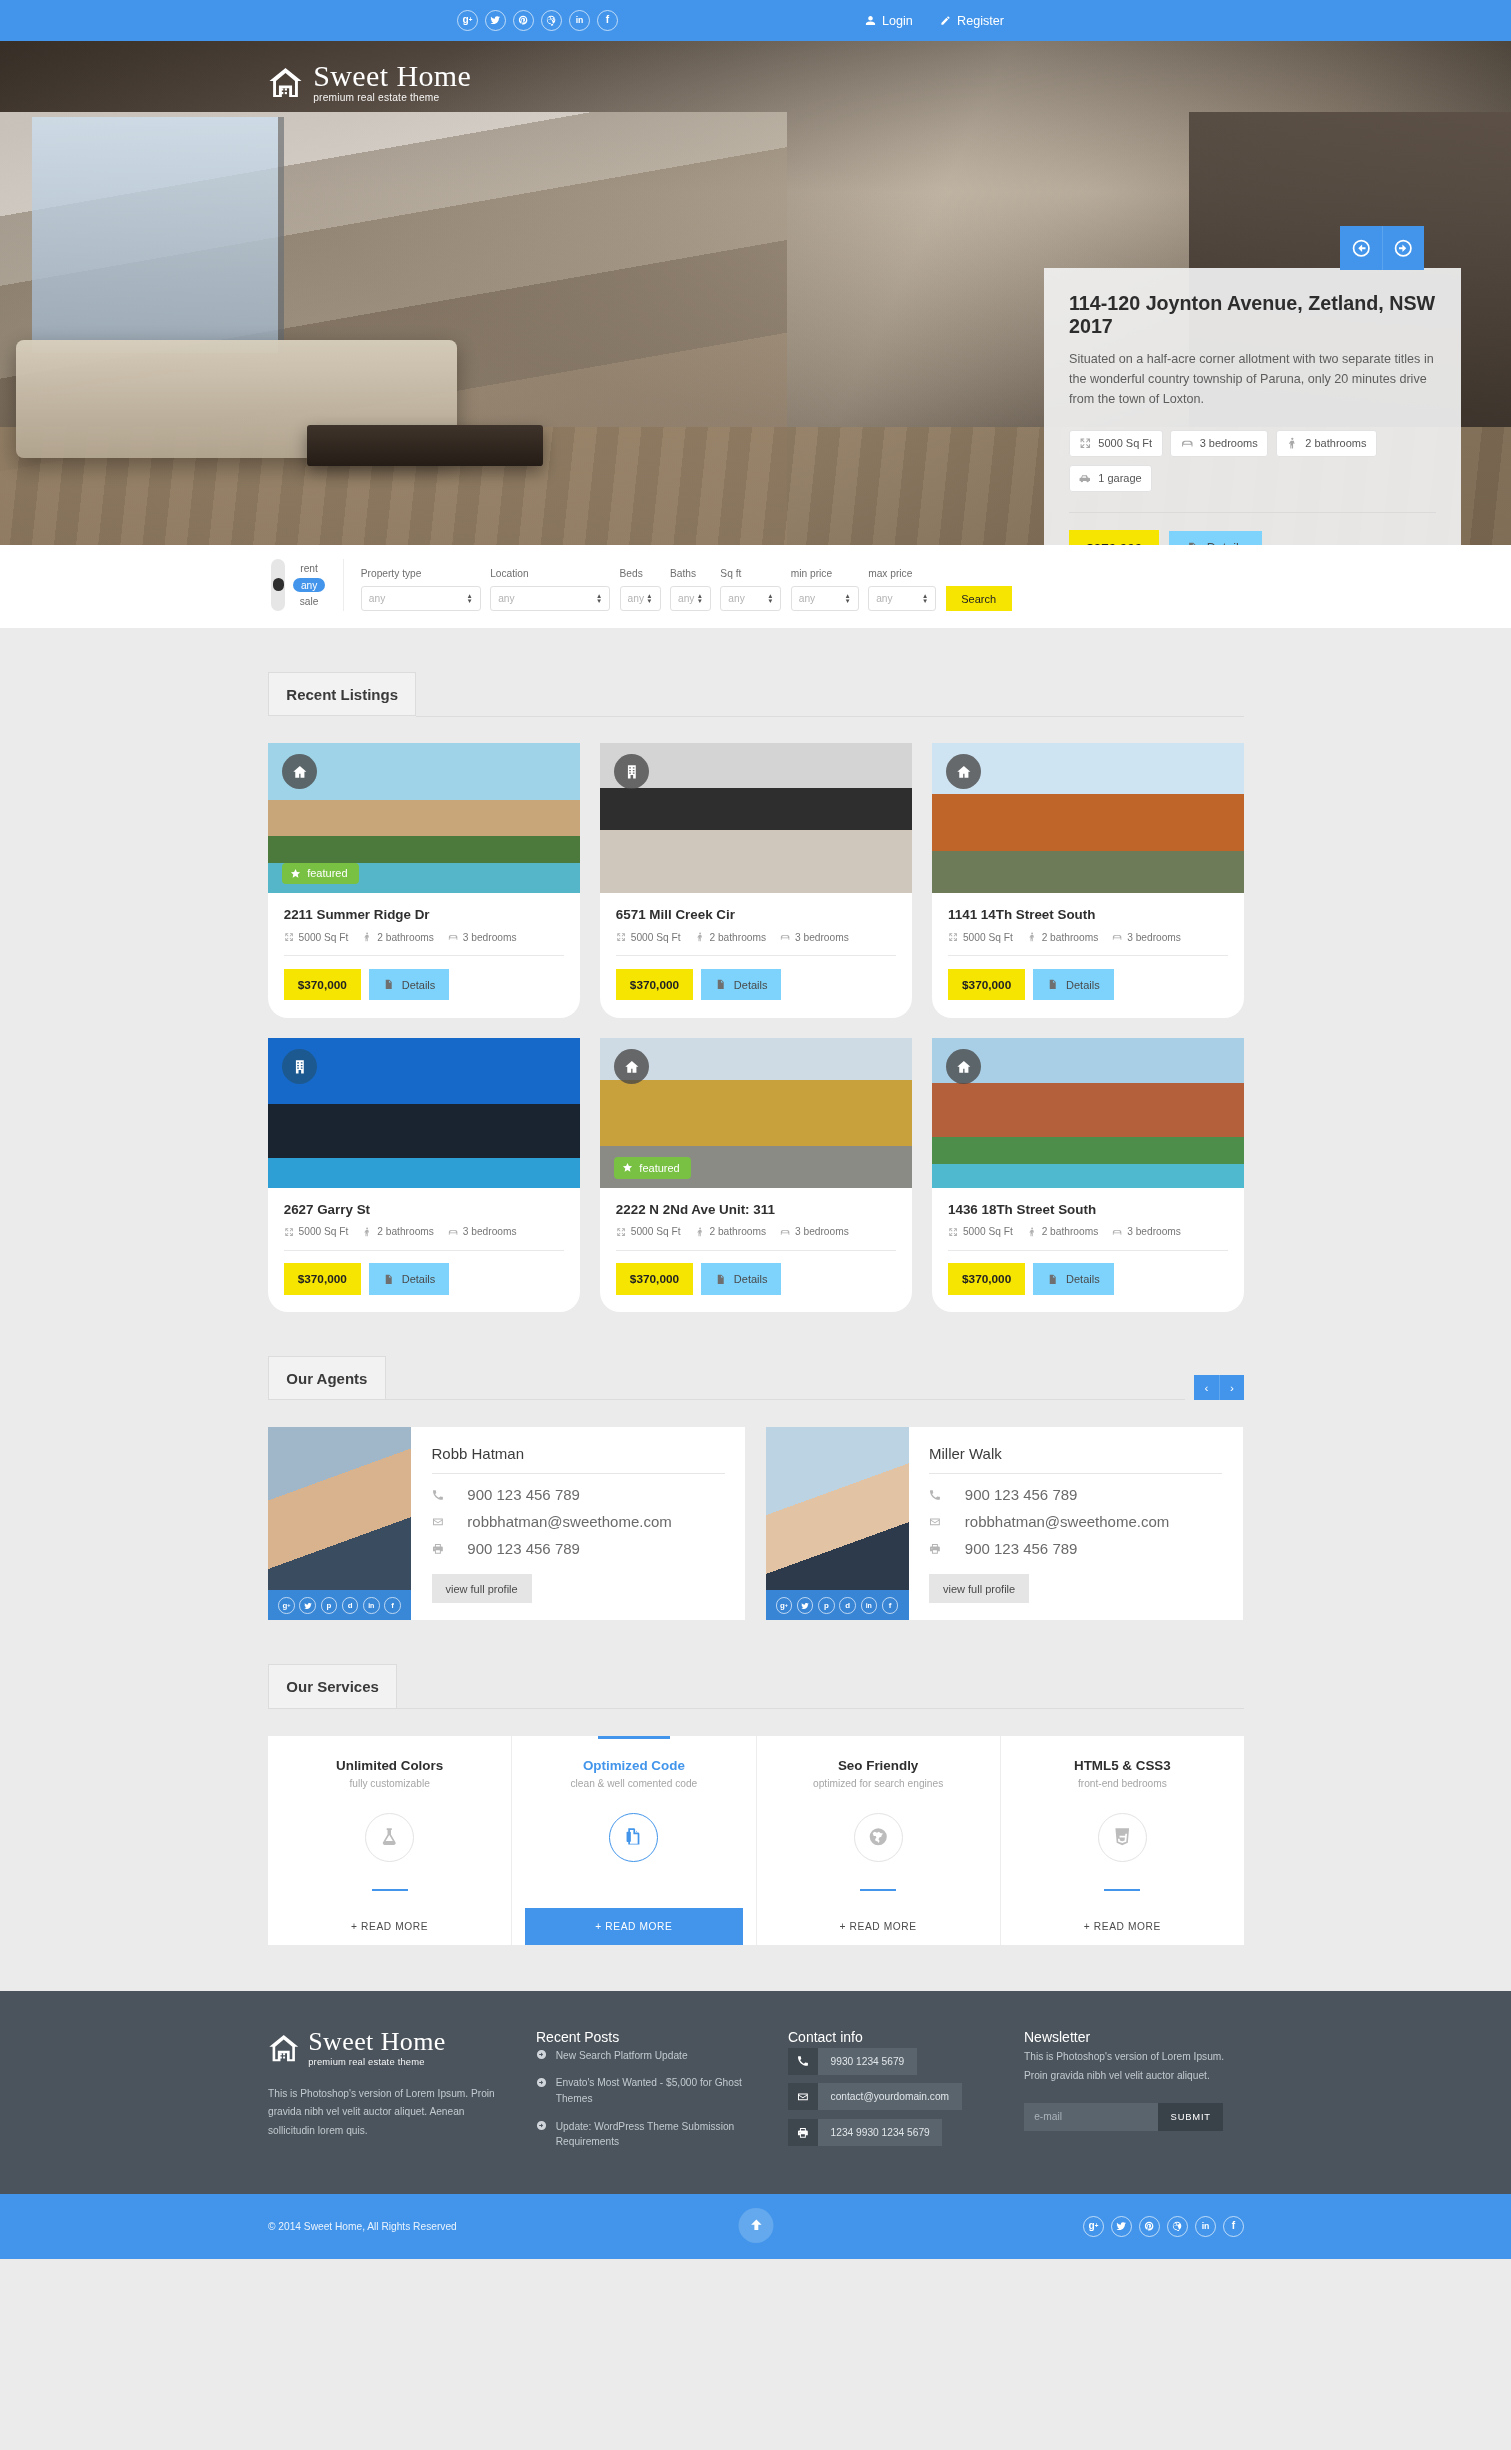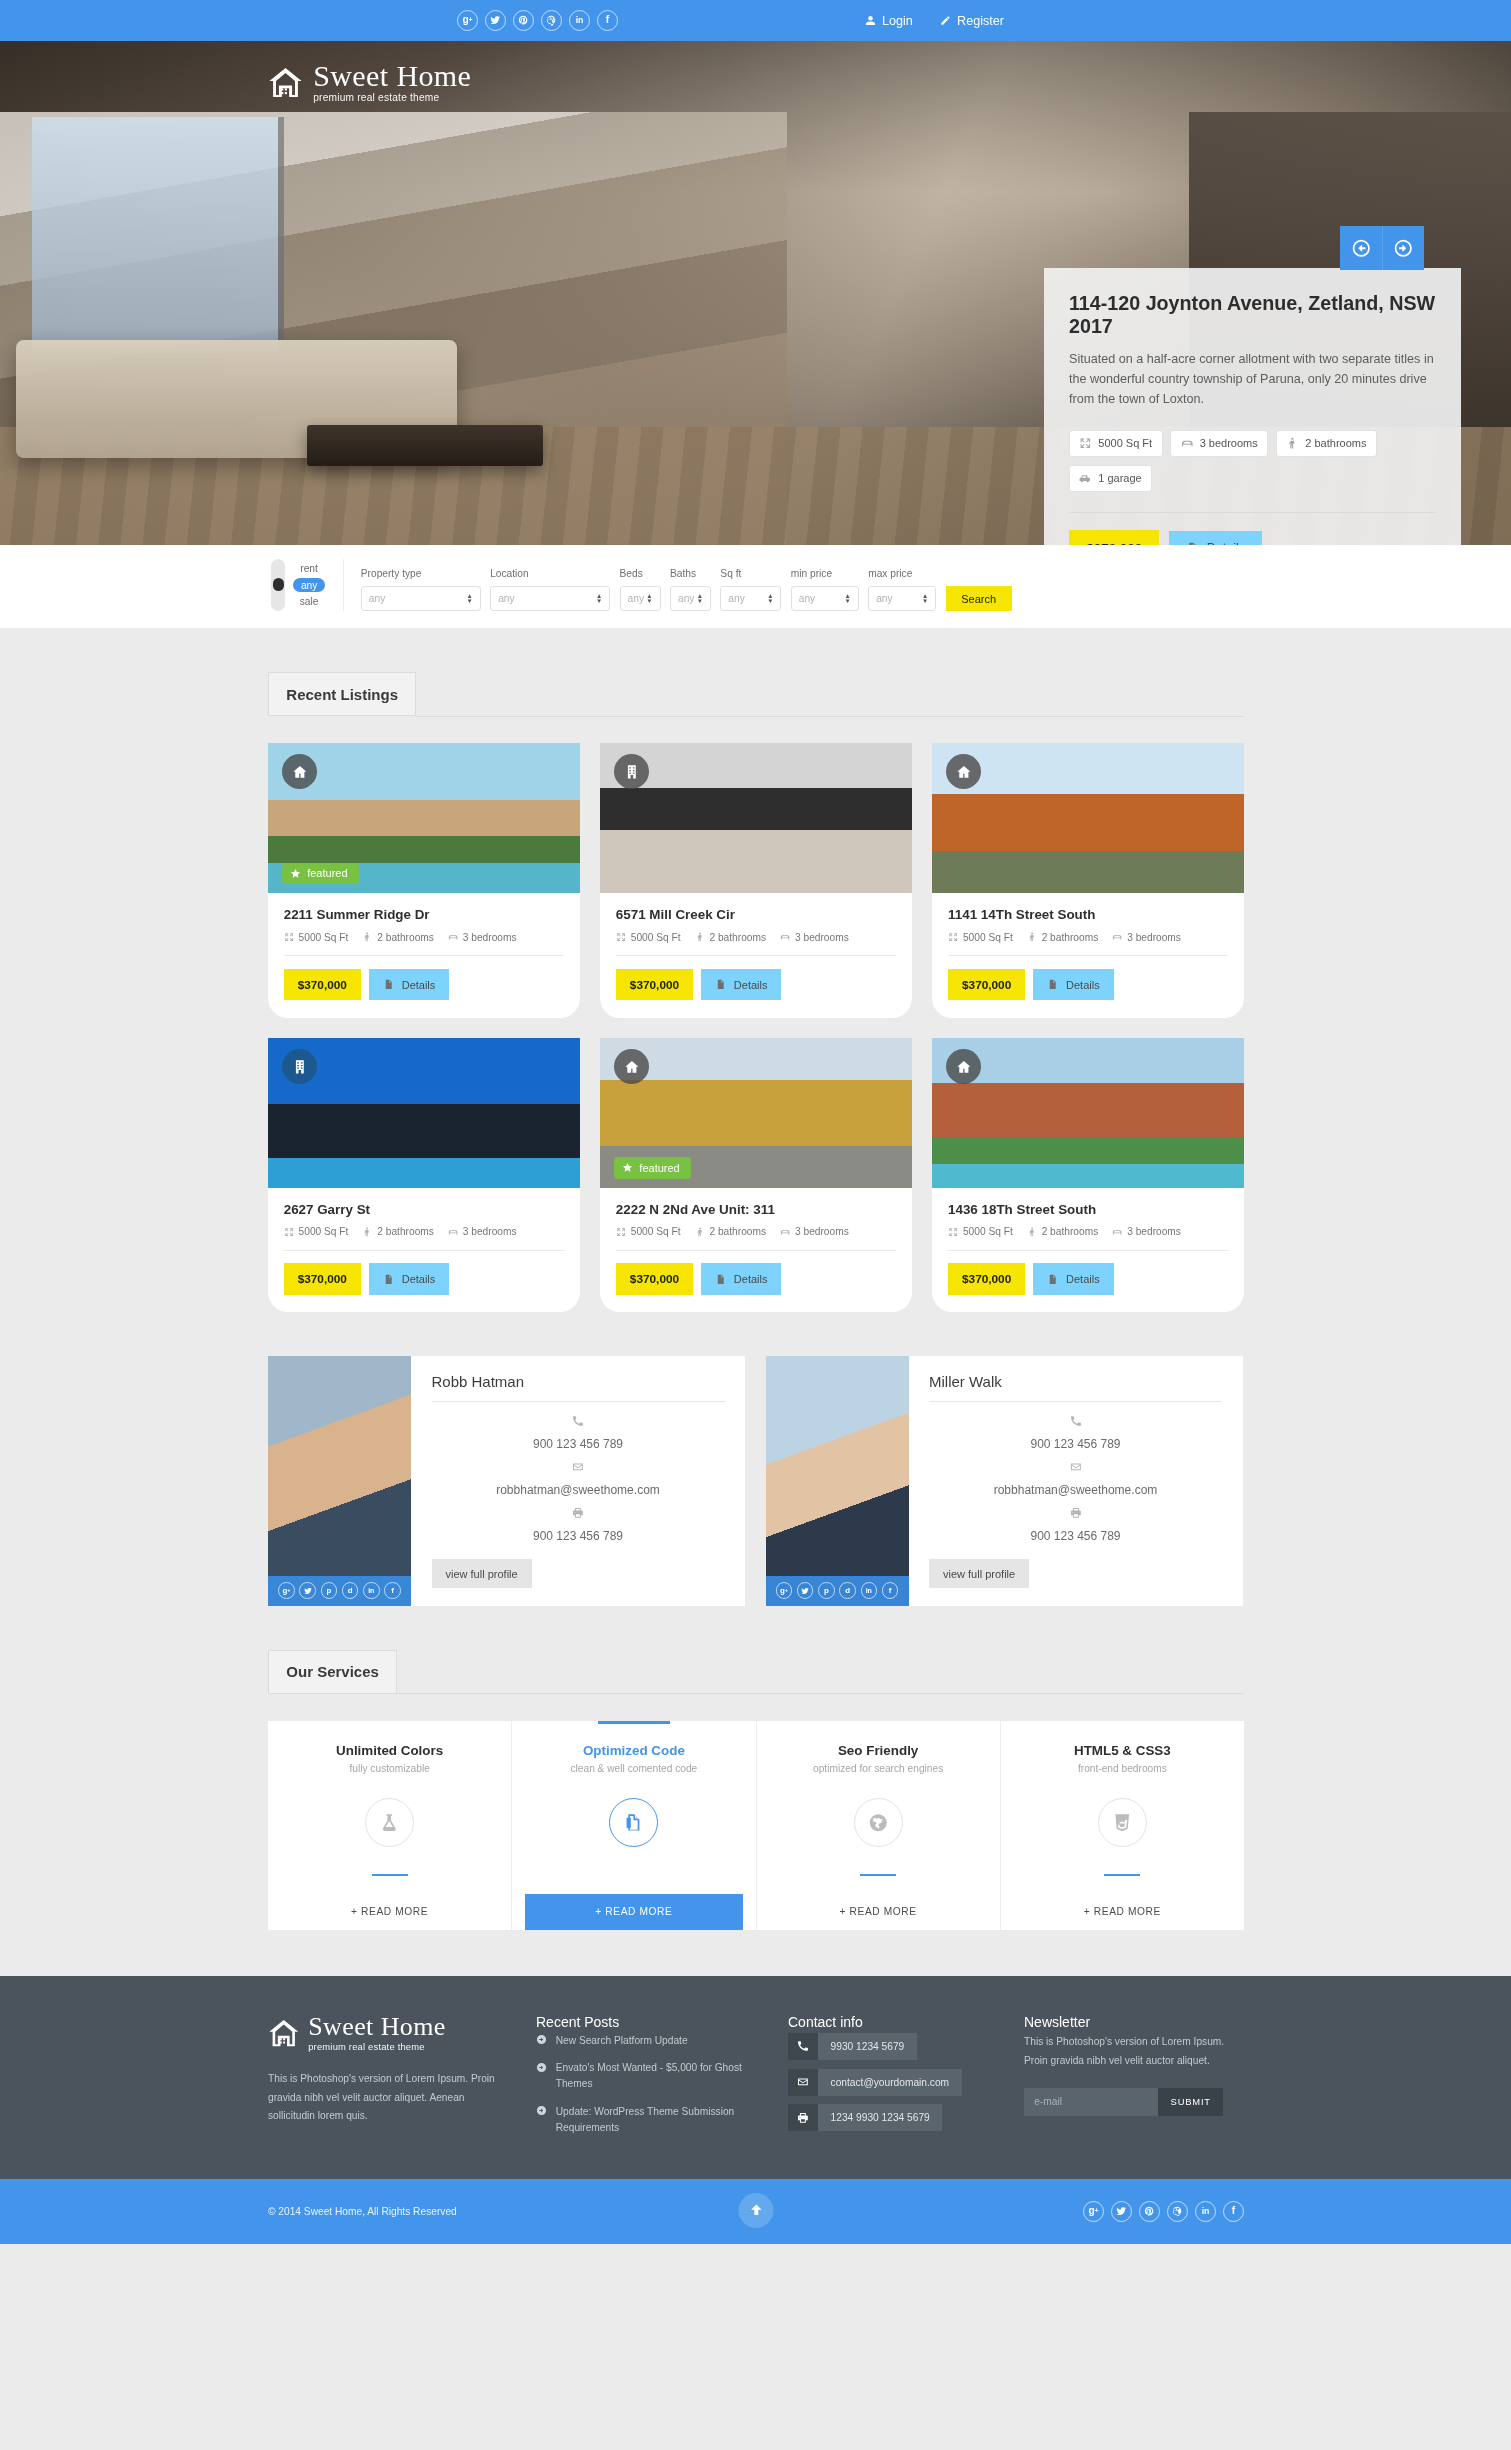--- a/index.html
+++ b/index.html
@@ -238,21 +238,21 @@
   .agent-social {
     position: absolute; left: 0; right: 0; bottom: 0; height: 30px;
     background: rgba(58,140,226,.92); display: flex; align-items: center;
     justify-content: center; gap: 4.7px;
   }
   .agent-social .soc { width: 16.5px; height: 16.5px; font-size: 7.9px; }
   .agent-social .soc svg { width: 7.9px; height: 7.9px; }
   .agent-info { flex: 1; padding: 17.3px 20.5px 17.3px 20.5px; }
   .agent-info h3 { font-size: 15px; font-weight: normal; color: #3c3c3c; margin-bottom: 11px; }
   .agent-hr { height: 0.8px; background: #e6e6e6; margin-bottom: 12.6px; }
-  .agent-line { display: flex; align-items: center; gap: 10px; font-size: 12px; color: #6a6a6a; margin-bottom: 10.2px; flex-direction: column; }
+  .agent-line { display: flex; align-items: center; gap: 24px; font-size: 15px; color: #6a6a6a; margin-bottom: 10.2px; }
   .agent-line svg { width: 11.8px; height: 11.8px; fill: #b5b5b5; flex: none; }
   .btn-profile {
     background: #e5e5e5; border: none; font-size: 11px; color: #4a4a4a;
     padding: 8.7px 14px; cursor: pointer; margin-top: 6.3px;
   }
 
   
   .services { display: flex; background: #fff; }
   .svc { flex: 1; text-align: center; padding: 22px 12.6px 0; border-right: 0.8px solid #ededed; position: relative; }
   .svc:last-child { border-right: none; }
@@ -800,20 +800,28 @@
             </button>
           </div>
         </div>
       </div>
     </div>
   </div>
 </div>
 
 <div class="section">
   <div class="wrap">
+    <div class="sec-head">
+      <div class="sec-title">Our Agents</div>
+      <div class="sec-line"></div>
+      <div class="sec-arrows">
+        <div class="sec-arrow">‹</div>
+        <div class="sec-arrow">›</div>
+      </div>
+    </div>
 
     <div class="agents">
       <div class="agent">
         <div class="agent-photo ap1">
           <div class="agent-social">
             <div class="soc">g<sup style="font-size:5.5px">+</sup></div>
             <div class="soc">
                 <svg viewBox="0 0 24 24">
                   <path d="M23 4.9c-.8.4-1.7.6-2.6.8 1-.6 1.7-1.5 2-2.6-.9.5-1.9.9-3 1.1C18.6 3.3 17.4 3 16 3c-2.5 0-4.6 2-4.6 4.6 0 .4 0 .7.1 1C7.7 8.4 4.6 6.7 2.5 4c-.4.7-.6 1.5-.6 2.3 0 1.6.8 3 2 3.8-.7 0-1.4-.2-2-.6v.1c0 2.2 1.6 4 3.7 4.5-.4.1-.8.2-1.2.2-.3 0-.6 0-.9-.1.6 1.8 2.3 3.2 4.3 3.2-1.6 1.2-3.6 2-5.7 2H1c2 1.3 4.4 2 7 2 8.4 0 13-7 13-13v-.6c.9-.6 1.6-1.4 2.2-2.3z"></path>
                 </svg>

